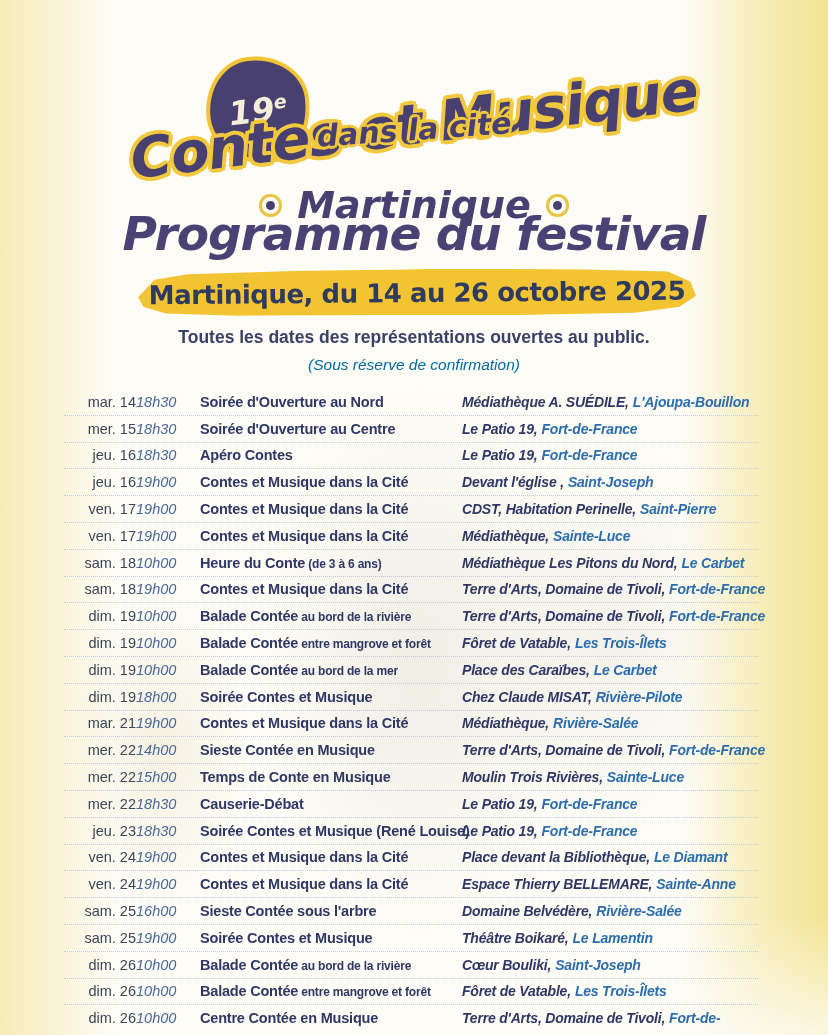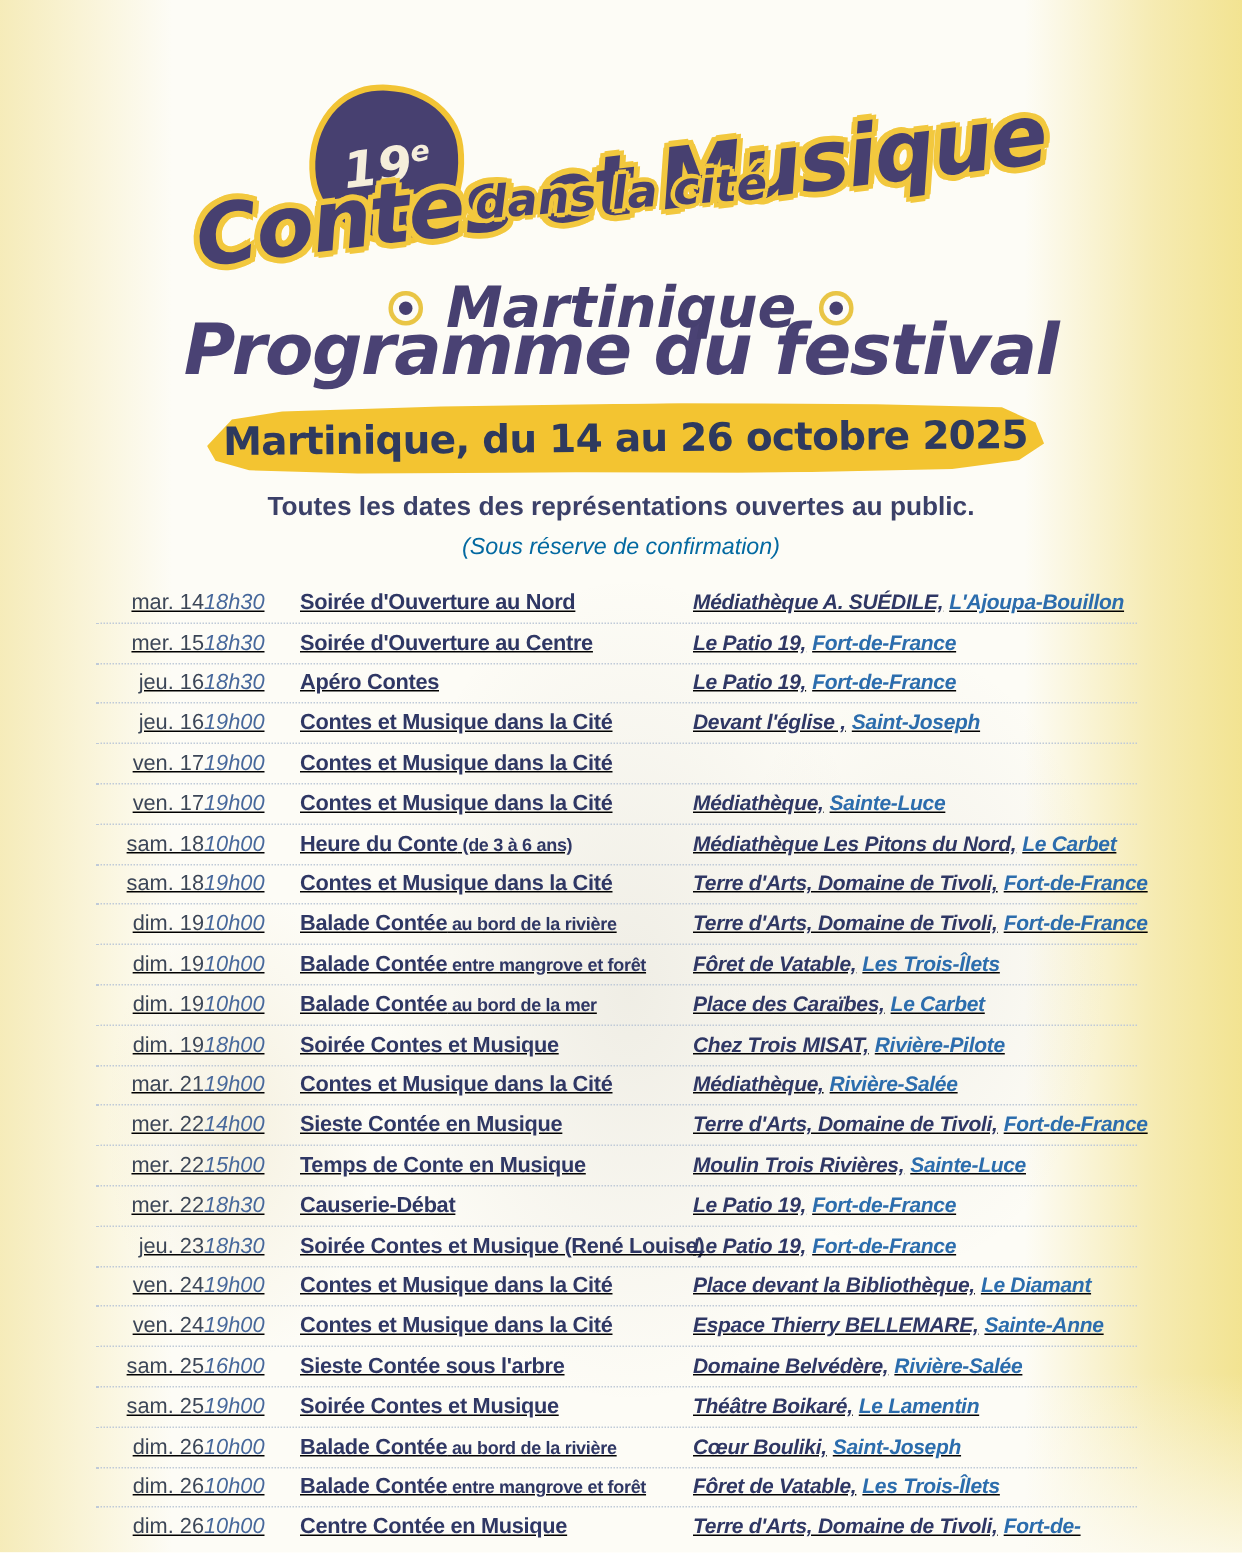--- a/index.html
+++ b/index.html
@@ -78,21 +78,21 @@
   .note{
     position:absolute; left:0; right:0; top:327px; text-align:center;
     font:600 17.5px "Liberation Sans", sans-serif; color:#3b4068;
   }
   .note-sub{
     position:absolute; left:0; right:0; top:356px; text-align:center;
     font:italic 400 15.5px "Liberation Sans", sans-serif; color:#0369a1;
   }
 
   
-  .schedule{position:absolute; left:64px; top:389px; width:694px;text-decoration:underline;}
+  .schedule{position:absolute; left:64px; top:389px; width:694px;}
   .row{
     display:grid; grid-template-columns:72px 64px 262px 1fr;
     align-items:center; height:25.8px;
     border-bottom:1px dotted #bfcad8;
   }
   .row:last-child{border-bottom:none;}
   .c-date{
     text-align:right; font:400 14.5px "Liberation Sans", sans-serif;
     color:#3c4657; white-space:nowrap;
   }
@@ -164,20 +164,21 @@
       <span class="c-date">jeu. 16</span>
       <span class="c-time">19h00</span>
       <span class="c-event"><b class="ev-main">Contes et Musique dans la Cité</b><span class="ev-detail"></span></span>
       <span class="c-venue"><span class="venue">Devant l'église ,</span><span class="city">Saint-Joseph</span></span>
     </div>
 
     <div class="row">
       <span class="c-date">ven. 17</span>
       <span class="c-time">19h00</span>
       <span class="c-event"><b class="ev-main">Contes et Musique dans la Cité</b><span class="ev-detail"></span></span>
+      <span class="c-venue"><span class="venue">CDST, Habitation Perinelle,</span><span class="city">Saint-Pierre</span></span>
     </div>
 
     <div class="row">
       <span class="c-date">ven. 17</span>
       <span class="c-time">19h00</span>
       <span class="c-event"><b class="ev-main">Contes et Musique dans la Cité</b><span class="ev-detail"></span></span>
       <span class="c-venue"><span class="venue">Médiathèque,</span><span class="city">Sainte-Luce</span></span>
     </div>
 
     <div class="row">
@@ -212,21 +213,21 @@
       <span class="c-date">dim. 19</span>
       <span class="c-time">10h00</span>
       <span class="c-event"><b class="ev-main">Balade Contée</b><span class="ev-detail"> au bord de la mer</span></span>
       <span class="c-venue"><span class="venue">Place des Caraïbes,</span><span class="city">Le Carbet</span></span>
     </div>
 
     <div class="row">
       <span class="c-date">dim. 19</span>
       <span class="c-time">18h00</span>
       <span class="c-event"><b class="ev-main">Soirée Contes et Musique</b><span class="ev-detail"></span></span>
-      <span class="c-venue"><span class="venue">Chez Trois MISAT,</span><span class="city">Rivière-Pilote</span></span>
+      <span class="c-venue"><span class="venue">Chez Claude MISAT,</span><span class="city">Rivière-Pilote</span></span>
     </div>
 
     <div class="row">
       <span class="c-date">mar. 21</span>
       <span class="c-time">19h00</span>
       <span class="c-event"><b class="ev-main">Contes et Musique dans la Cité</b><span class="ev-detail"></span></span>
       <span class="c-venue"><span class="venue">Médiathèque,</span><span class="city">Rivière-Salée</span></span>
     </div>
 
     <div class="row">

